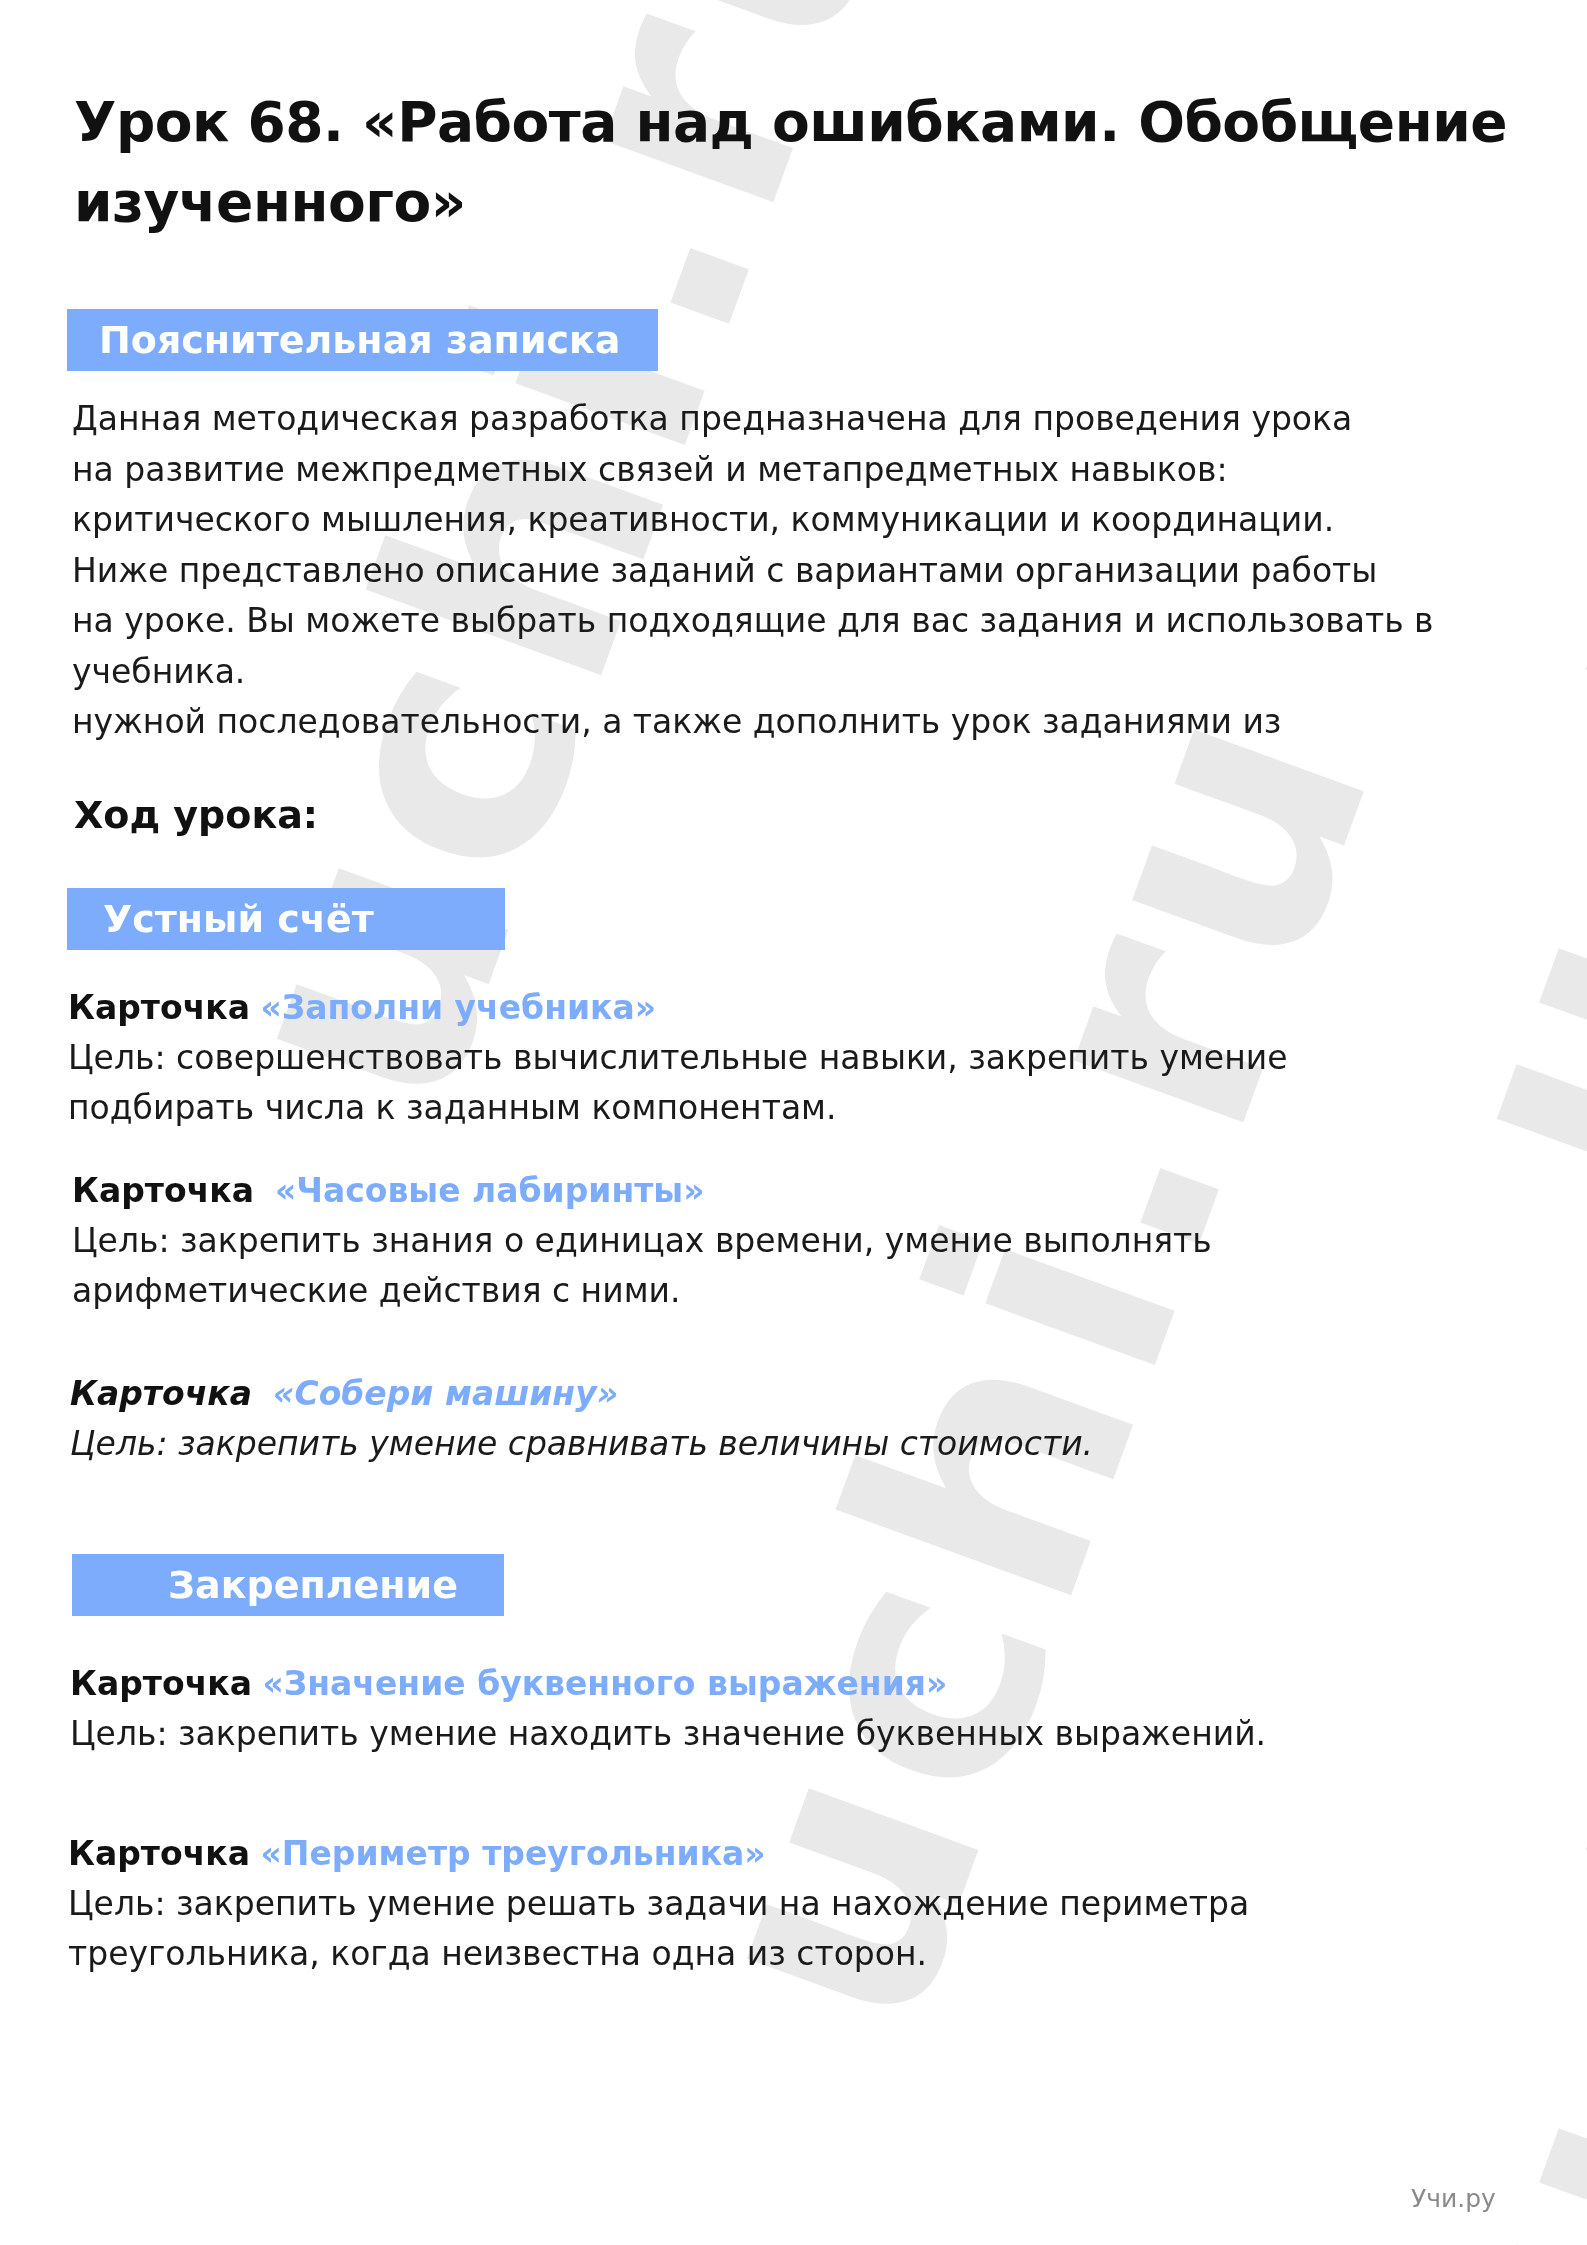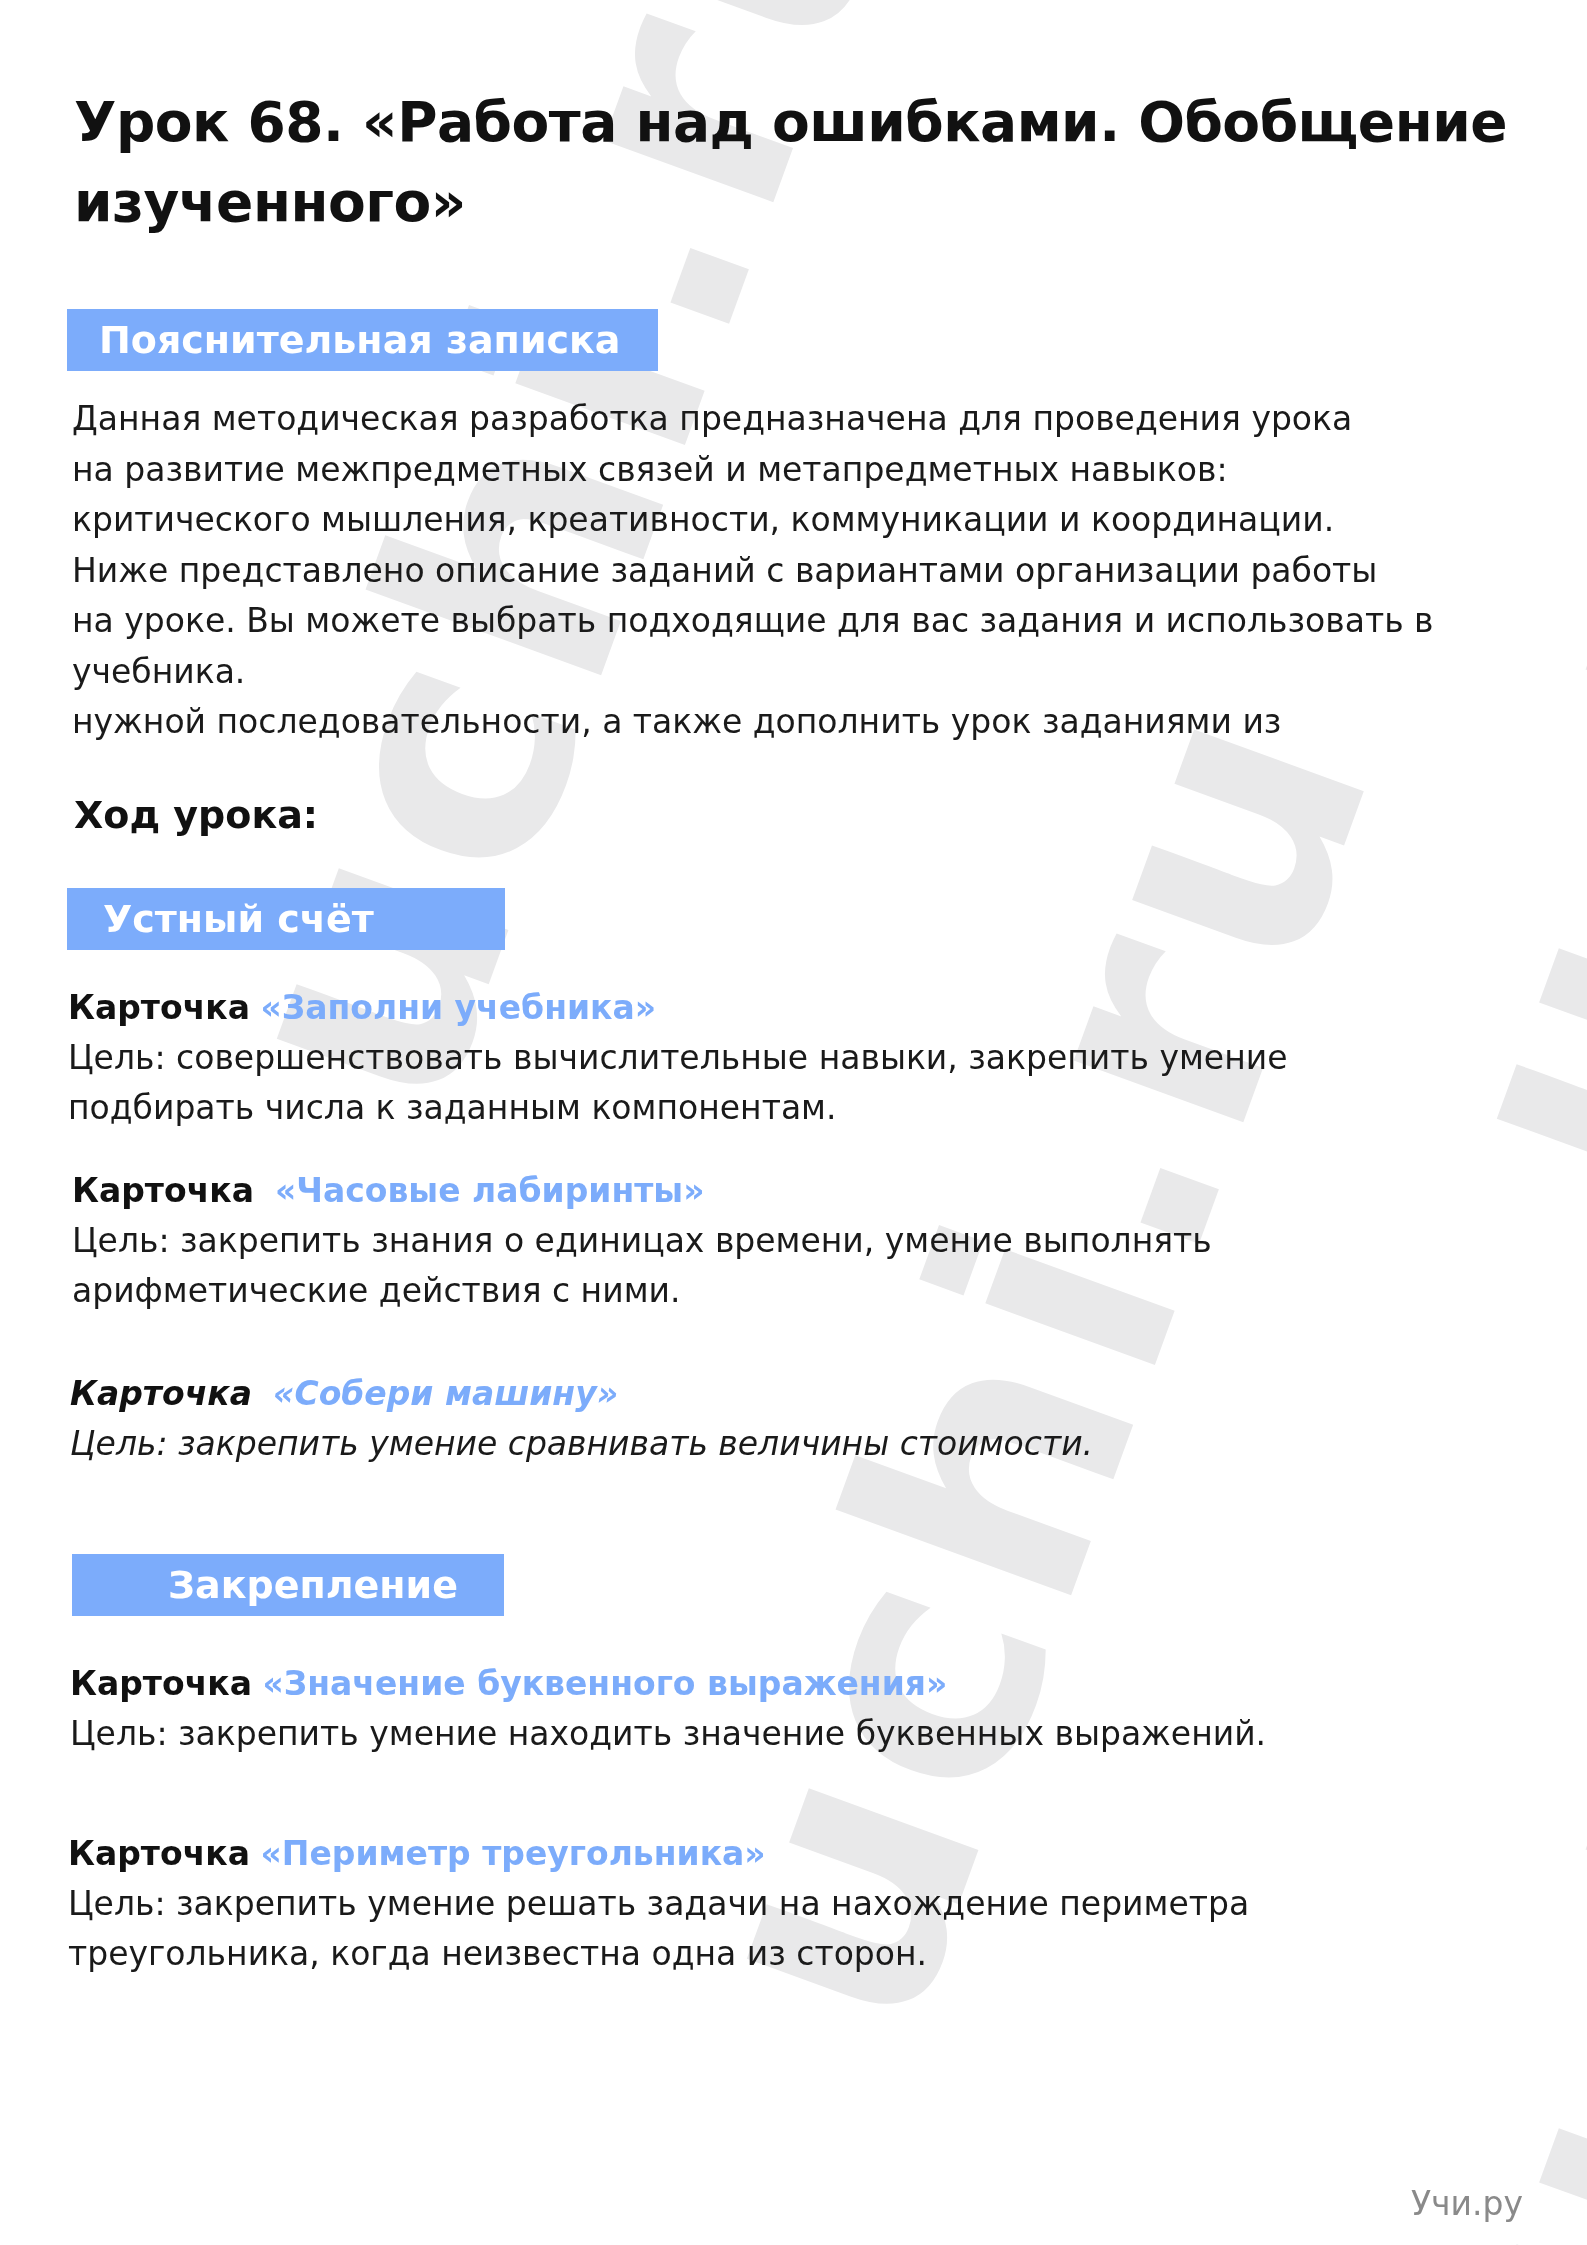--- a/index.html
+++ b/index.html
@@ -13,21 +13,21 @@
            line-height: 80px; color: #111; letter-spacing: -0.5px; }
   .badge { position: absolute; background: #7cacfb; color: #fff; font-weight: bold; font-size: 38px;
            height: 62px; line-height: 62px; box-sizing: border-box; white-space: nowrap; }
   .para { position: absolute; left: 72px; font-size: 33px; line-height: 50.5px; color: #1a1a1a;
           white-space: nowrap; }
   .subheading { position: absolute; left: 74px; top: 793px; font-size: 38px; font-weight: bold; color: #111; }
   .card { position: absolute; left: 68px; font-size: 33px; line-height: 50px; white-space: nowrap; }
   .card .card-head { font-weight: bold; color: #111; }
   .card .card-name { font-weight: bold; color: #7cacfb; }
   .card .goal { color: #1a1a1a; }
-  .footer { position: absolute; left: 1411px; top: 2184px; font-size: 33px; color: #8a8a8a; }
+  .footer { position: absolute; left: 1411px; top: 2184px; font-size: 25px; color: #8a8a8a; }
 </style>
 </head>
 <body>
 
 <div class="wm" style="left:150px; top:1020px;">uchi.ru</div>
 <div class="wm" style="left:620px; top:1940px;">uchi.ru</div>
 <div class="wm" style="left:1370px; top:1100px;">uchi.ru</div>
 <div class="wm" style="left:1370px; top:2280px;">uchi.ru</div>
 
 <div class="content">

